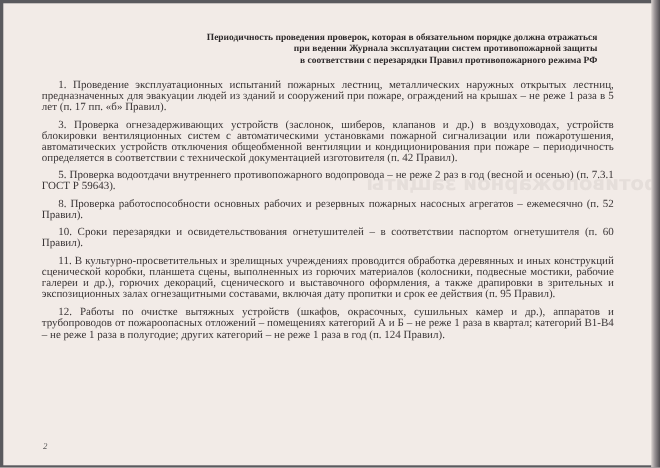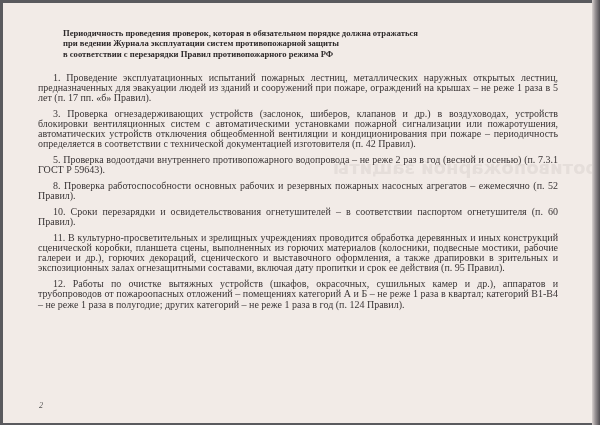--- a/index.html
+++ b/index.html
@@ -20,21 +20,21 @@
       background: linear-gradient(to right, #d9d2cf 0%, #9a9496 40%, #4f4c50 100%);
     }
     .bleed {
       position: absolute; left: 330px; top: 138px;
       font-family: "DejaVu Sans", sans-serif; font-size: 18px; font-weight: bold;
       color: rgba(120,110,110,0.10);
       transform: scaleX(-1);
       white-space: nowrap; line-height: 18px;
       pointer-events: none;
     }
-    .header { position: absolute; left: 60px; top: 25px; width: 480px; text-align: left; }
+    .header { position: absolute; left: 60px; top: 25px; width: 480px; text-align: right; }
     .title {
       font-size: 8.6px; font-weight: bold; color: #2e2a2b; line-height: 10.4px; margin: 0;
     }
     .subtitle {
       font-size: 8.3px; font-style: italic; color: #4a4446; line-height: 11px; margin-top: 2px;
     }
     .body { position: absolute; left: 35px; top: 70px; width: 520px; }
     .item {
       font-size: 10px; color: #3a3536; line-height: 10.1px;
       text-align: justify; text-indent: 15px; margin: 0 0 5.8px 0;

